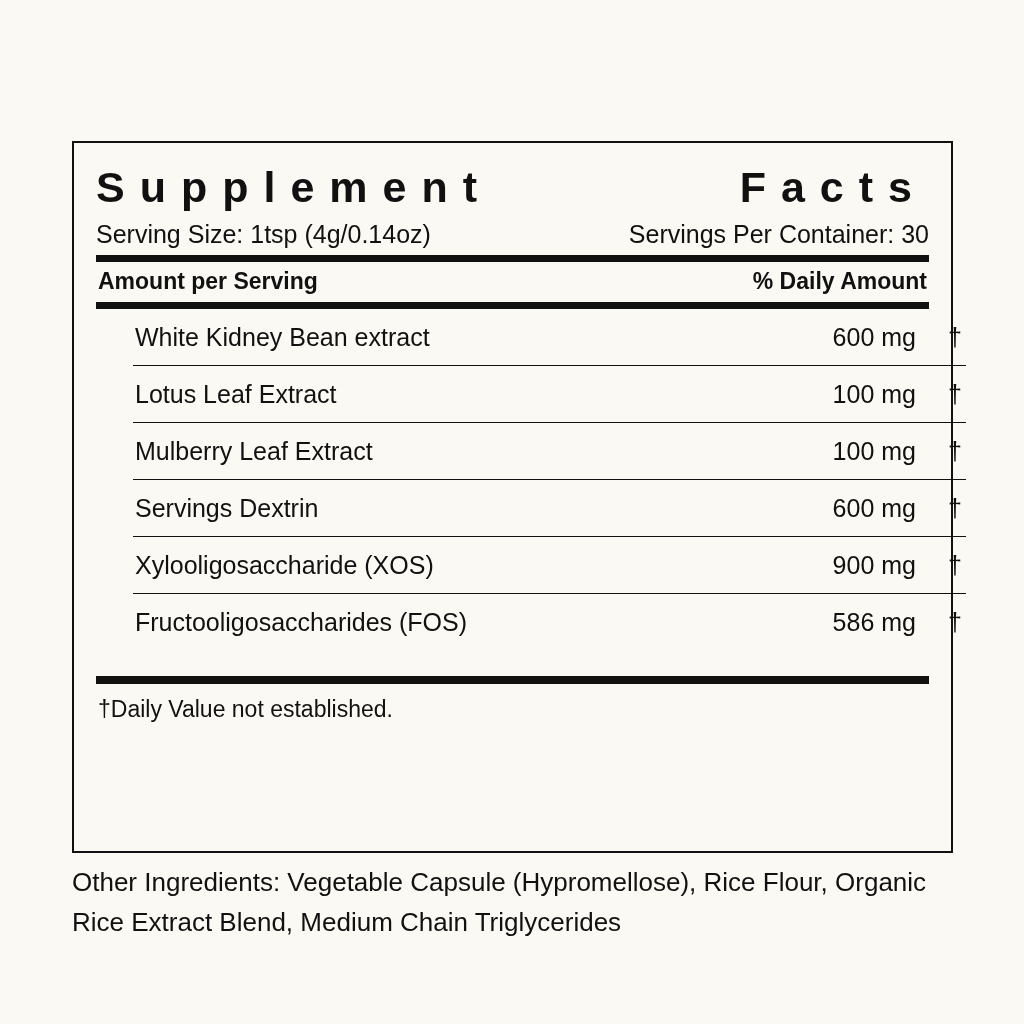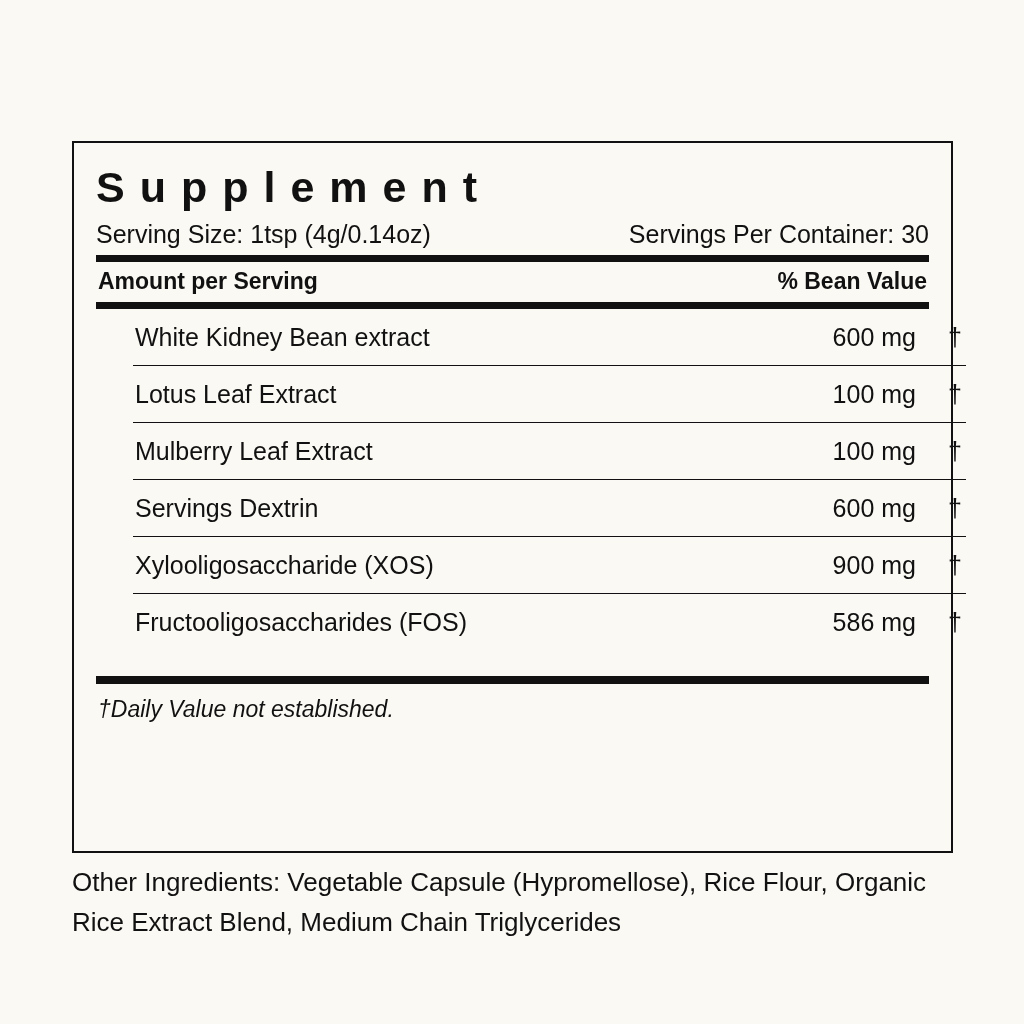--- a/index.html
+++ b/index.html
@@ -114,21 +114,20 @@
   }
 
   .spacer-before-bottom {
     height: 26px;
   }
 
   .footnote {
     font-size: 23px;
     padding-top: 12px;
     padding-left: 2px;
-    font-style: italic;
   }
 
   .other-ingredients {
     position: absolute;
     left: 72px;
     top: 862px;
     width: 882px;
     font-size: 26px;
     line-height: 1.55;
     text-align: left;
@@ -138,32 +137,33 @@
 </head>
 <body>
 
 <div class="page">
 
   <div class="panel">
     <div class="panel-inner">
 
       <div class="sf-title">
         <span class="word1">Supplement</span>
+        <span class="word2">Facts</span>
       </div>
 
       <div class="serving-row">
         <span>Serving Size: 1tsp (4g/0.14oz)</span>
         <span>Servings Per Container: 30</span>
       </div>
 
       <div class="rule-thick"></div>
 
       <div class="amount-row">
         <span>Amount per Serving</span>
-        <span>% Bean Value</span>
+        <span>% Daily Amount</span>
       </div>
 
       <div class="rule-thick"></div>
 
       <table class="ing-table">
         <tbody>
           <tr>
             <td class="ing-name">White Kidney Bean extract</td>
             <td class="ing-amount">600 mg</td>
             <td class="ing-dv">†</td>

